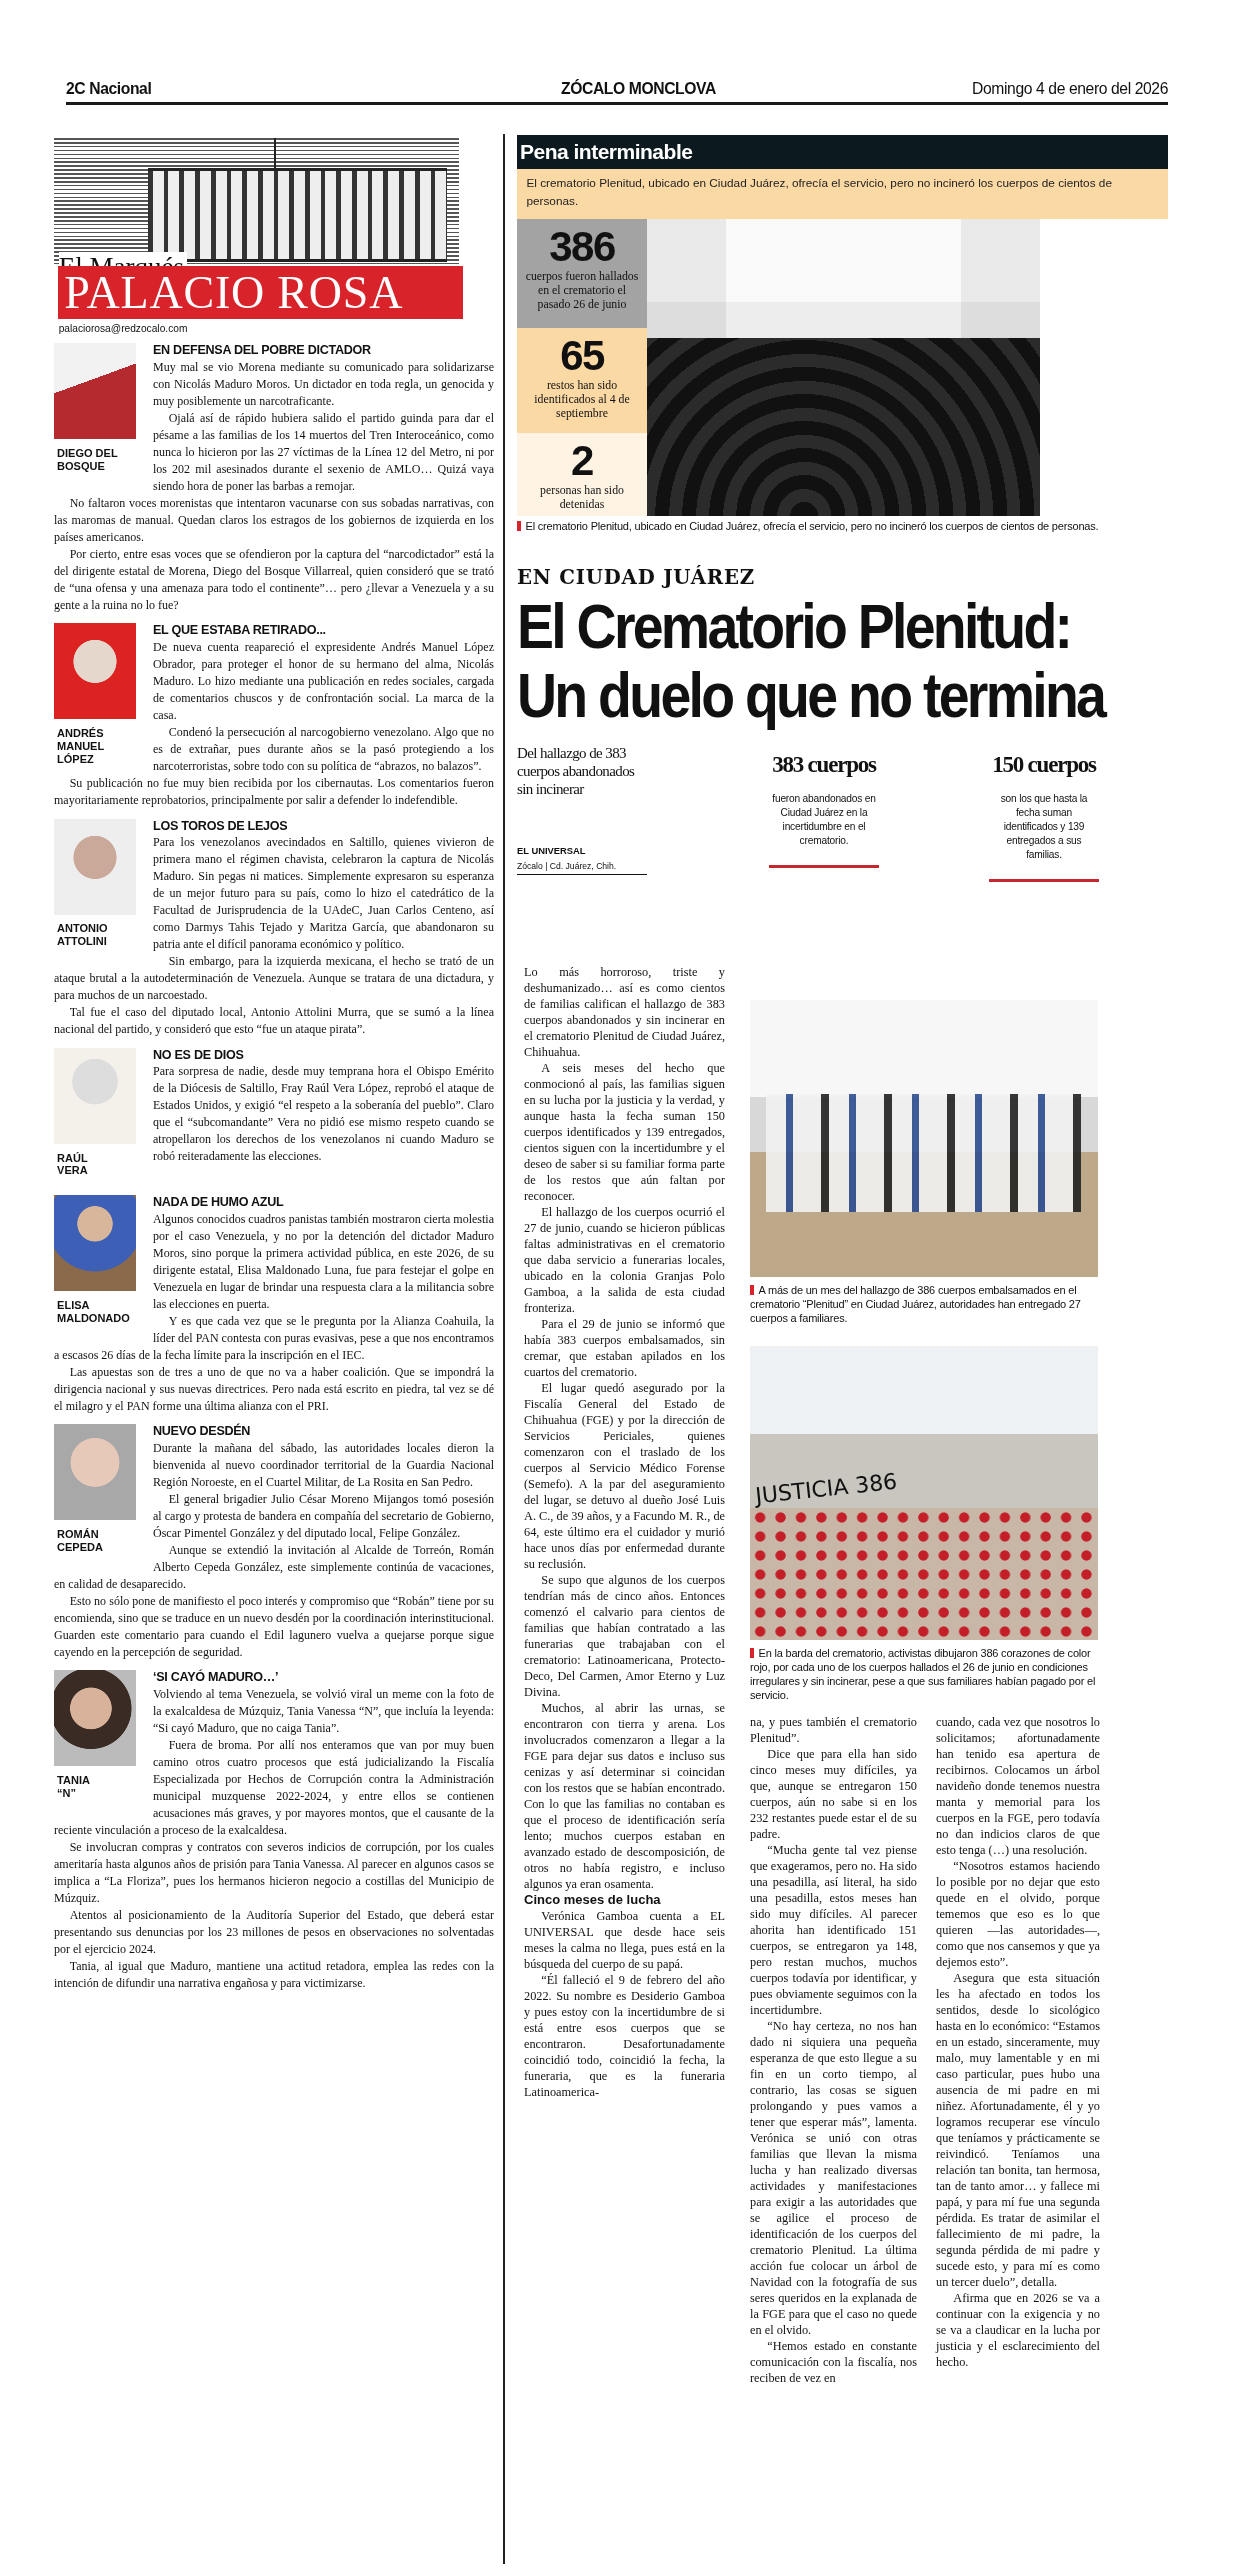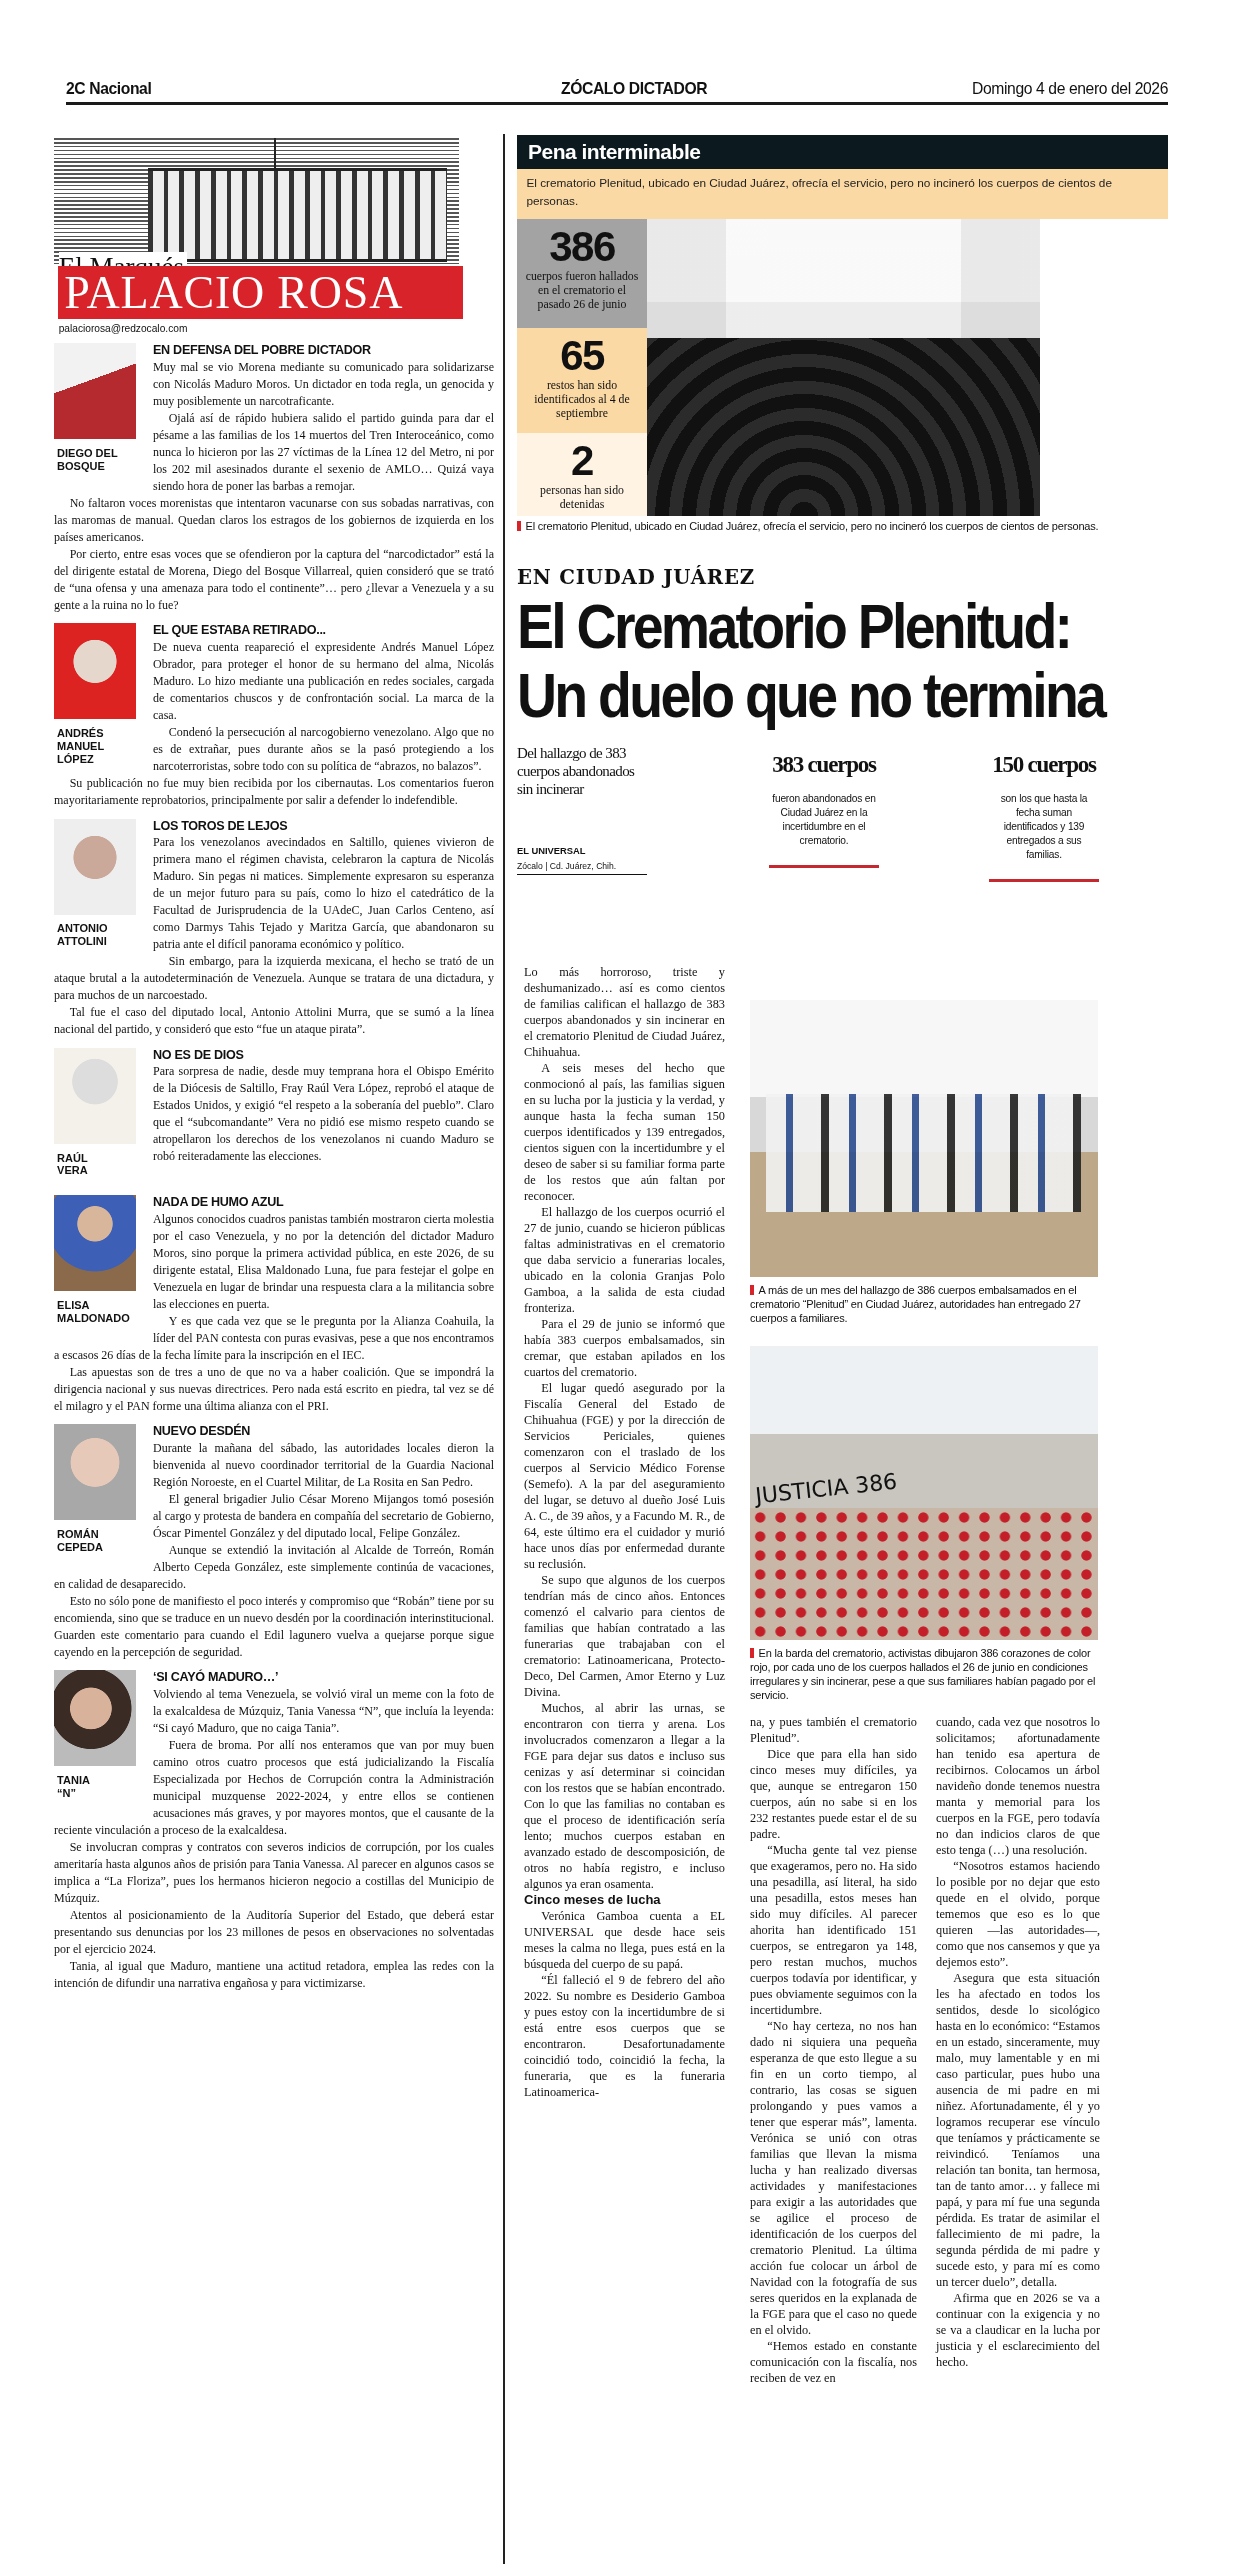--- a/index.html
+++ b/index.html
@@ -38,21 +38,21 @@
   .pic-red { background: linear-gradient(160deg, #f2f2f2 0 40%, #b52a2e 40% 100%); }
   .pic-amlo { background: radial-gradient(circle at 50% 40%, #e5d7cc 0 30%, #d22 31%); }
   .pic-gray { background: radial-gradient(circle at 50% 40%, #caa89a 0 30%, #eee 31%); }
   .pic-white { background: radial-gradient(circle at 50% 35%, #ddd 0 30%, #f4f0ea 31%); }
   .pic-blue { background: radial-gradient(circle at 50% 30%, #d8b69c 0 22%, #3d5fb5 23% 60%, #8a6a4a 61%); }
   .pic-bald { background: radial-gradient(circle at 50% 40%, #e7c9b9 0 34%, #a8a8a8 35%); }
   .pic-tania { background: radial-gradient(circle at 45% 40%, #d9b29b 0 28%, #3a2b24 29% 55%, #bbb 56%); }
 
   
   .rightcol { position: absolute; left: 517px; top: 135px; width: 651px; }
-  .pena-head { height: 34px; background: #0c1a20; color: #fff; font-family: "Liberation Sans", sans-serif; font-weight: bold; font-size: 21px; line-height: 34px; padding-left: 11px; letter-spacing: -0.5px; }
+  .pena-head { height: 34px; background: #0c1a20; color: #fff; font-family: "Liberation Sans", sans-serif; font-weight: bold; font-size: 21px; line-height: 34px; padding-left: 3px; letter-spacing: -0.5px; }
   .pena-sub { height: 50px; background: #fbd9a5; padding: 6.3px 9.4px; font-family: "Liberation Sans", sans-serif; font-size: 11.8px; line-height: 17.3px; color: #222; }
   .pena-body { position: relative; height: 297px; }
   .stats { position: absolute; left: 0; top: 0; width: 130px; height: 297px; }
   .stat { height: 99px; text-align: center; padding-top: 6.3px; }
   .stat:nth-child(1) { background: #a3a3a3; height: 109px; }
   .stat:nth-child(2) { background: #fbd9a5; height: 105px; }
   .stat:nth-child(3) { background: #fff4e4; height: 83px; }
   .stat .num { font-family: "Liberation Sans", sans-serif; font-weight: bold; font-size: 42px; line-height: 44px; letter-spacing: -1.6px; }
   .stat .lbl { font-family: "Liberation Serif", serif; font-size: 11.8px; line-height: 14px; padding: 0 6.3px; }
   .photo-main { position: absolute; left: 130px; top: 0; width: 393px; height: 297px;
@@ -94,21 +94,21 @@
   .photo3 .wall { position: absolute; left: 0; bottom: 0; width: 100%; height: 45%;
     background-color: #c8b7a6; background-image: radial-gradient(circle, #c41e28 0 4.7px, transparent 5.5px); background-size: 20.4px 19px; }
   .photo3 .graffiti { position: absolute; left: 4.7px; top: 130px; font-family: "DejaVu Sans", sans-serif; font-size: 22px; color: #111; transform: rotate(-6deg); }
   .cap3 { position: absolute; left: 750px; top: 1643px; width: 348px; }
 </style>
 </head>
 <body>
 
 <div class="masthead">
   <span class="mh-section">2C Nacional</span>
-  <span class="mh-paper">ZÓCALO DICTADOR</span>
+  <span class="mh-paper">ZÓCALO MONCLOVA</span>
   <span class="mh-date">Domingo 4 de enero del 2026</span>
 </div>
 
 <div class="colrule"></div>
 
 <div class="leftcol">
   <div class="banner">
     <div class="palace">
       <div class="palace-flag"></div>
       <div class="palace-building"></div>

